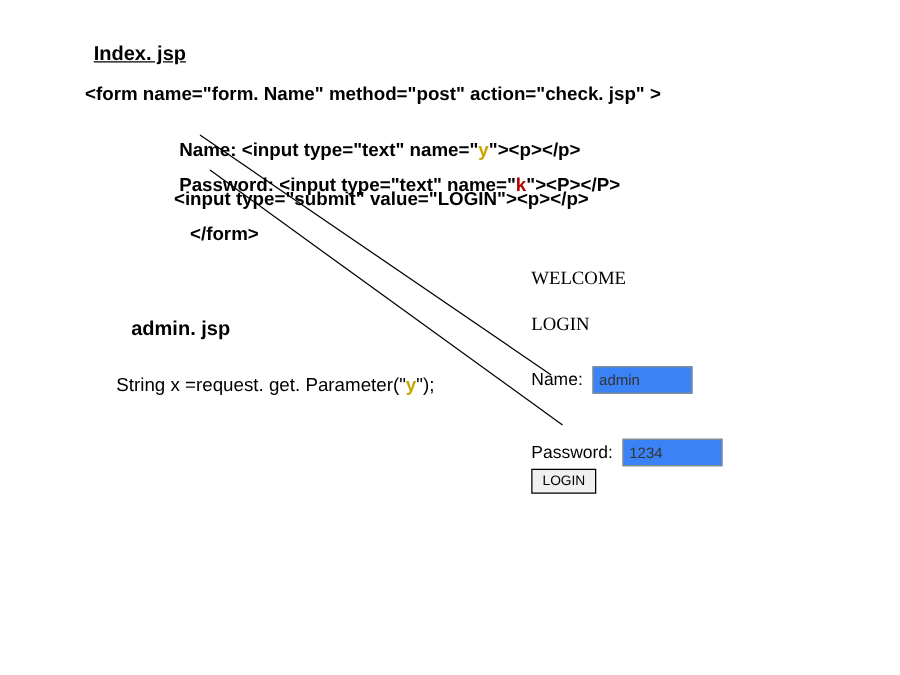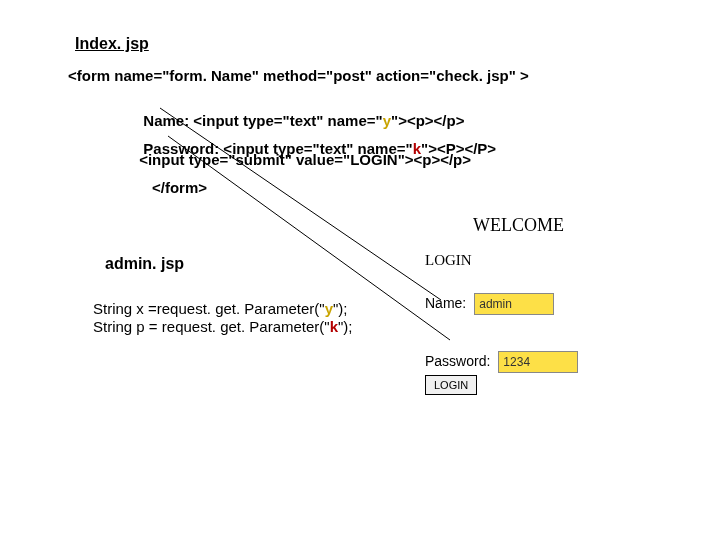--- a/index.html
+++ b/index.html
@@ -5,24 +5,24 @@
   html,body{margin:0;padding:0;width:720px;height:540px;background:#fff;font-family:Arial,Helvetica,sans-serif;color:#000;}
   .stage{position:relative;width:720px;height:540px;}
   .abs{position:absolute;}
   .h1{font-size:16px;font-weight:bold;}
   .h1.u{text-decoration:underline;text-align:right;}
   .code{font-size:15px;font-weight:bold;white-space:pre;}
   .y{color:#c9a400;}
   .k{color:#b30000;}
   
   .form-wrap{font-family:"Times New Roman",Times,serif;}
-  .welcome{font-family:"Times New Roman",Times,serif;font-size:18px;margin-left:48px;}
+  .welcome{font-family:"Times New Roman",Times,serif;font-size:15px;}
   .login-head{font-family:"Times New Roman",Times,serif;font-size:15px;}
   .lbl{font-family:Liberation Sans, sans-serif;font-size:14px;}
-  .tbox{border:1px solid #888;background:#fde047;font-family:Arial,sans-serif;font-size:12px;color:#333;padding:2px 4px;width:70px;height:16px;}
+  .tbox{border:1px solid #888;background:#3b82f6;font-family:Arial,sans-serif;font-size:12px;color:#333;padding:2px 4px;width:70px;height:16px;}
   .btn{border:1px solid #000;background:#f0f0f0;font-family:Arial,sans-serif;font-size:11px;padding:2px 8px;height:20px;}
   svg.lines{position:absolute;left:0;top:0;pointer-events:none;}
 </style>
 </head>
 <body>
 <div class="stage">
 
 <div class="abs h1 u" style="left:75px;top:35px;">Index. jsp</div>
 
 <div class="abs code" style="left:68px;top:67px;">&lt;form name="form. Name" method="post" action="check. jsp" &gt;</div>
@@ -37,23 +37,20 @@
 
 <div class="abs code" style="left:135px;top:151px;"> &lt;input type="submit" value="LOGIN"&gt;&lt;p&gt;&lt;/p&gt;</div>
 
 <div class="abs code" style="left:126px;top:179px;margin-left:26px;">&lt;/form&gt;</div>
 
 <div class="abs h1" style="left:105px;top:255px;">admin. jsp</div>
 
 <div class="abs" style="left:93px;top:300px;font-size:15px;">
   <span>String x =request. get. Parameter("</span><span class="y" style="font-weight:bold;">y</span><span>");</span>
 </div>
-<div class="abs" style="left:93px;top:318px;font-size:15px;">
-  <span>String p = request. get. Parameter("</span><span class="k" style="font-weight:bold;">k</span><span>");</span>
-</div>
 
 <div class="abs welcome" style="left:425px;top:215px;">WELCOME</div>
 <div class="abs login-head" style="left:425px;top:252px;">LOGIN</div>
 
 <div class="abs form-wrap" style="left:425px;top:293px;">
   <span class="lbl">Name:</span>
   <input class="tbox" style="margin-left: 4px;" value="admin">
 </div>
 
 <div class="abs form-wrap" style="left:425px;top:333px;">

